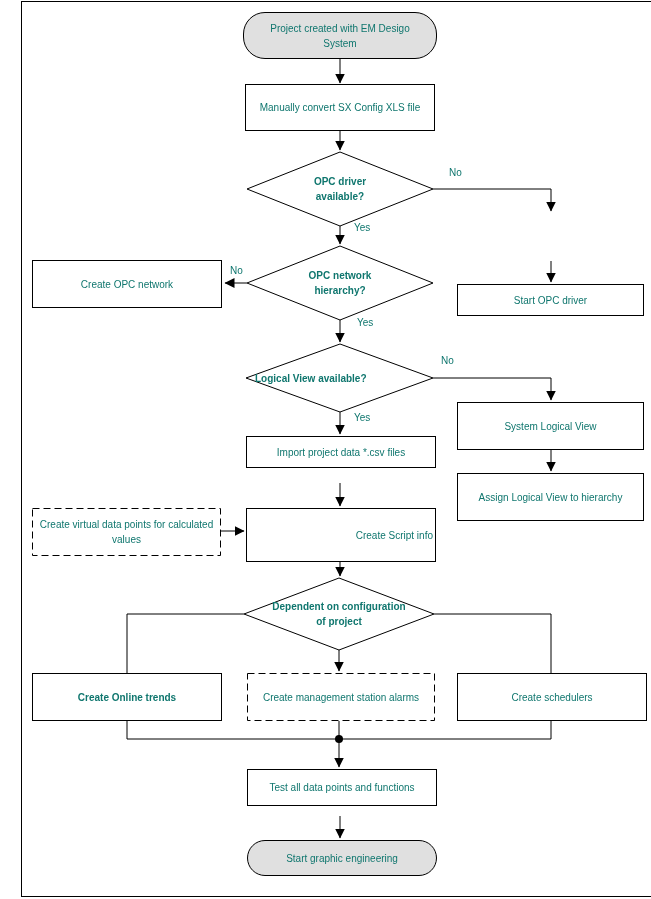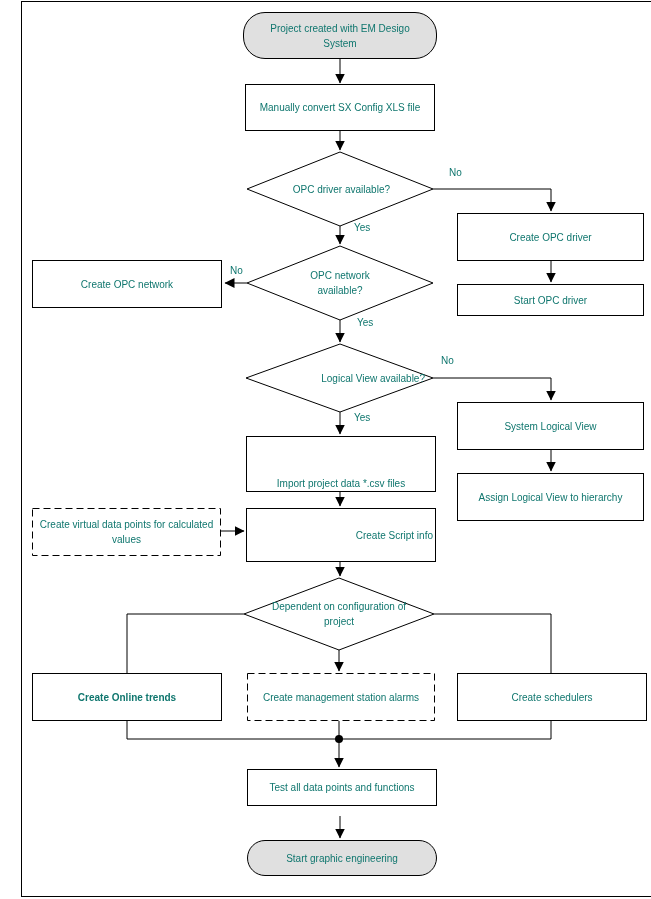--- a/index.html
+++ b/index.html
@@ -21,22 +21,22 @@
   .shape{fill:var(--process-fill);stroke:var(--line);stroke-width:1;}
   .dashedrect{fill:var(--process-fill);stroke:var(--line);stroke-width:1;stroke-dasharray:7 4;}
   .node{
     position:absolute;box-sizing:border-box;display:flex;align-items:center;justify-content:center;
     text-align:center;line-height:15px;background:var(--process-fill);border:1px solid var(--line);
     padding:0 2px;
   }
   .terminator{border-radius:22px;background:var(--terminator-fill);}
   .ghost{border:none;background:transparent;}
   .dlabel{
-    position:absolute;display:flex;align-items:center;justify-content:flex-end;
-    text-align:center;line-height:15px;
+    position:absolute;display:flex;align-items:center;justify-content:flex-start;
+    text-align:center;line-height:15px;font-weight:bold;
   }
   .elabel{position:absolute;white-space:nowrap;}
 </style>
 </head>
 <body>
 
 <div class="canvas">
   <div class="frame"></div>
 
   <svg class="wires" width="651" height="899">
@@ -84,41 +84,38 @@
   </svg>
 
   <div class="node terminator" style="left:223px;top:12px;width:194px;height:47px;">
     <span style="max-width:150px;">Project created with EM Desigo System</span>
   </div>
 
   <div class="node" style="left:225px;top:84px;width:190px;height:47px;">
     <span style="max-width:170px;">Manually convert SX Config XLS file</span>
   </div>
 
-  <div class="node" style="left:437px;top:213px;width:187px;height:48px;">
-    <span>Create OPC driver</span>
-  </div>
 
   <div class="node" style="left:437px;top:284px;width:187px;height:32px;">
     <span>Start OPC driver</span>
   </div>
 
   <div class="node" style="left:12px;top:260px;width:190px;height:48px;">
     <span>Create OPC network</span>
   </div>
 
   <div class="node" style="left:437px;top:402px;width:187px;height:48px;">
     <span>System Logical View</span>
   </div>
 
   <div class="node" style="left:437px;top:473px;width:187px;height:48px;">
     <span style="max-width:160px;">Assign Logical View to hierarchy</span>
   </div>
 
-  <div class="node" style="left:226px;top:436px;width:190px;height:56px;align-items:flex-end;">
+  <div class="node" style="left:226px;top:436px;width:190px;height:32px;">
     <span>Import project data *.csv files</span>
   </div>
 
   <div class="node" style="left:226px;top:508px;width:190px;height:54px;justify-content:flex-end;">
     <span>Create Script info</span>
   </div>
 
   <div class="node ghost" style="left:13px;top:509px;width:187px;height:46px;">
     <span style="max-width:175px;">Create virtual data points for calculated values</span>
   </div>
@@ -140,21 +137,21 @@
   </div>
 
   <div class="node terminator" style="left:227px;top:840px;width:190px;height:36px;">
     <span>Start graphic engineering</span>
   </div>
 
   <div class="dlabel" style="left:270px;top:160px;width:100px;height:58px;">
     <span>OPC driver available?</span>
   </div>
   <div class="dlabel" style="left:270px;top:254px;width:100px;height:58px;">
-    <span>OPC network available?</span>
+    <span>OPC network hierarchy?</span>
   </div>
   <div class="dlabel" style="left:235px;top:364px;width:170px;height:28px;">
     <span>Logical View available?</span>
   </div>
   <div class="dlabel" style="left:249px;top:590px;width:140px;height:48px;">
     <span>Dependent on configuration of project</span>
   </div>
 
   <div class="elabel" style="left:429px;top:167px;">No</div>
   <div class="elabel" style="left:334px;top:222px;">Yes</div>

